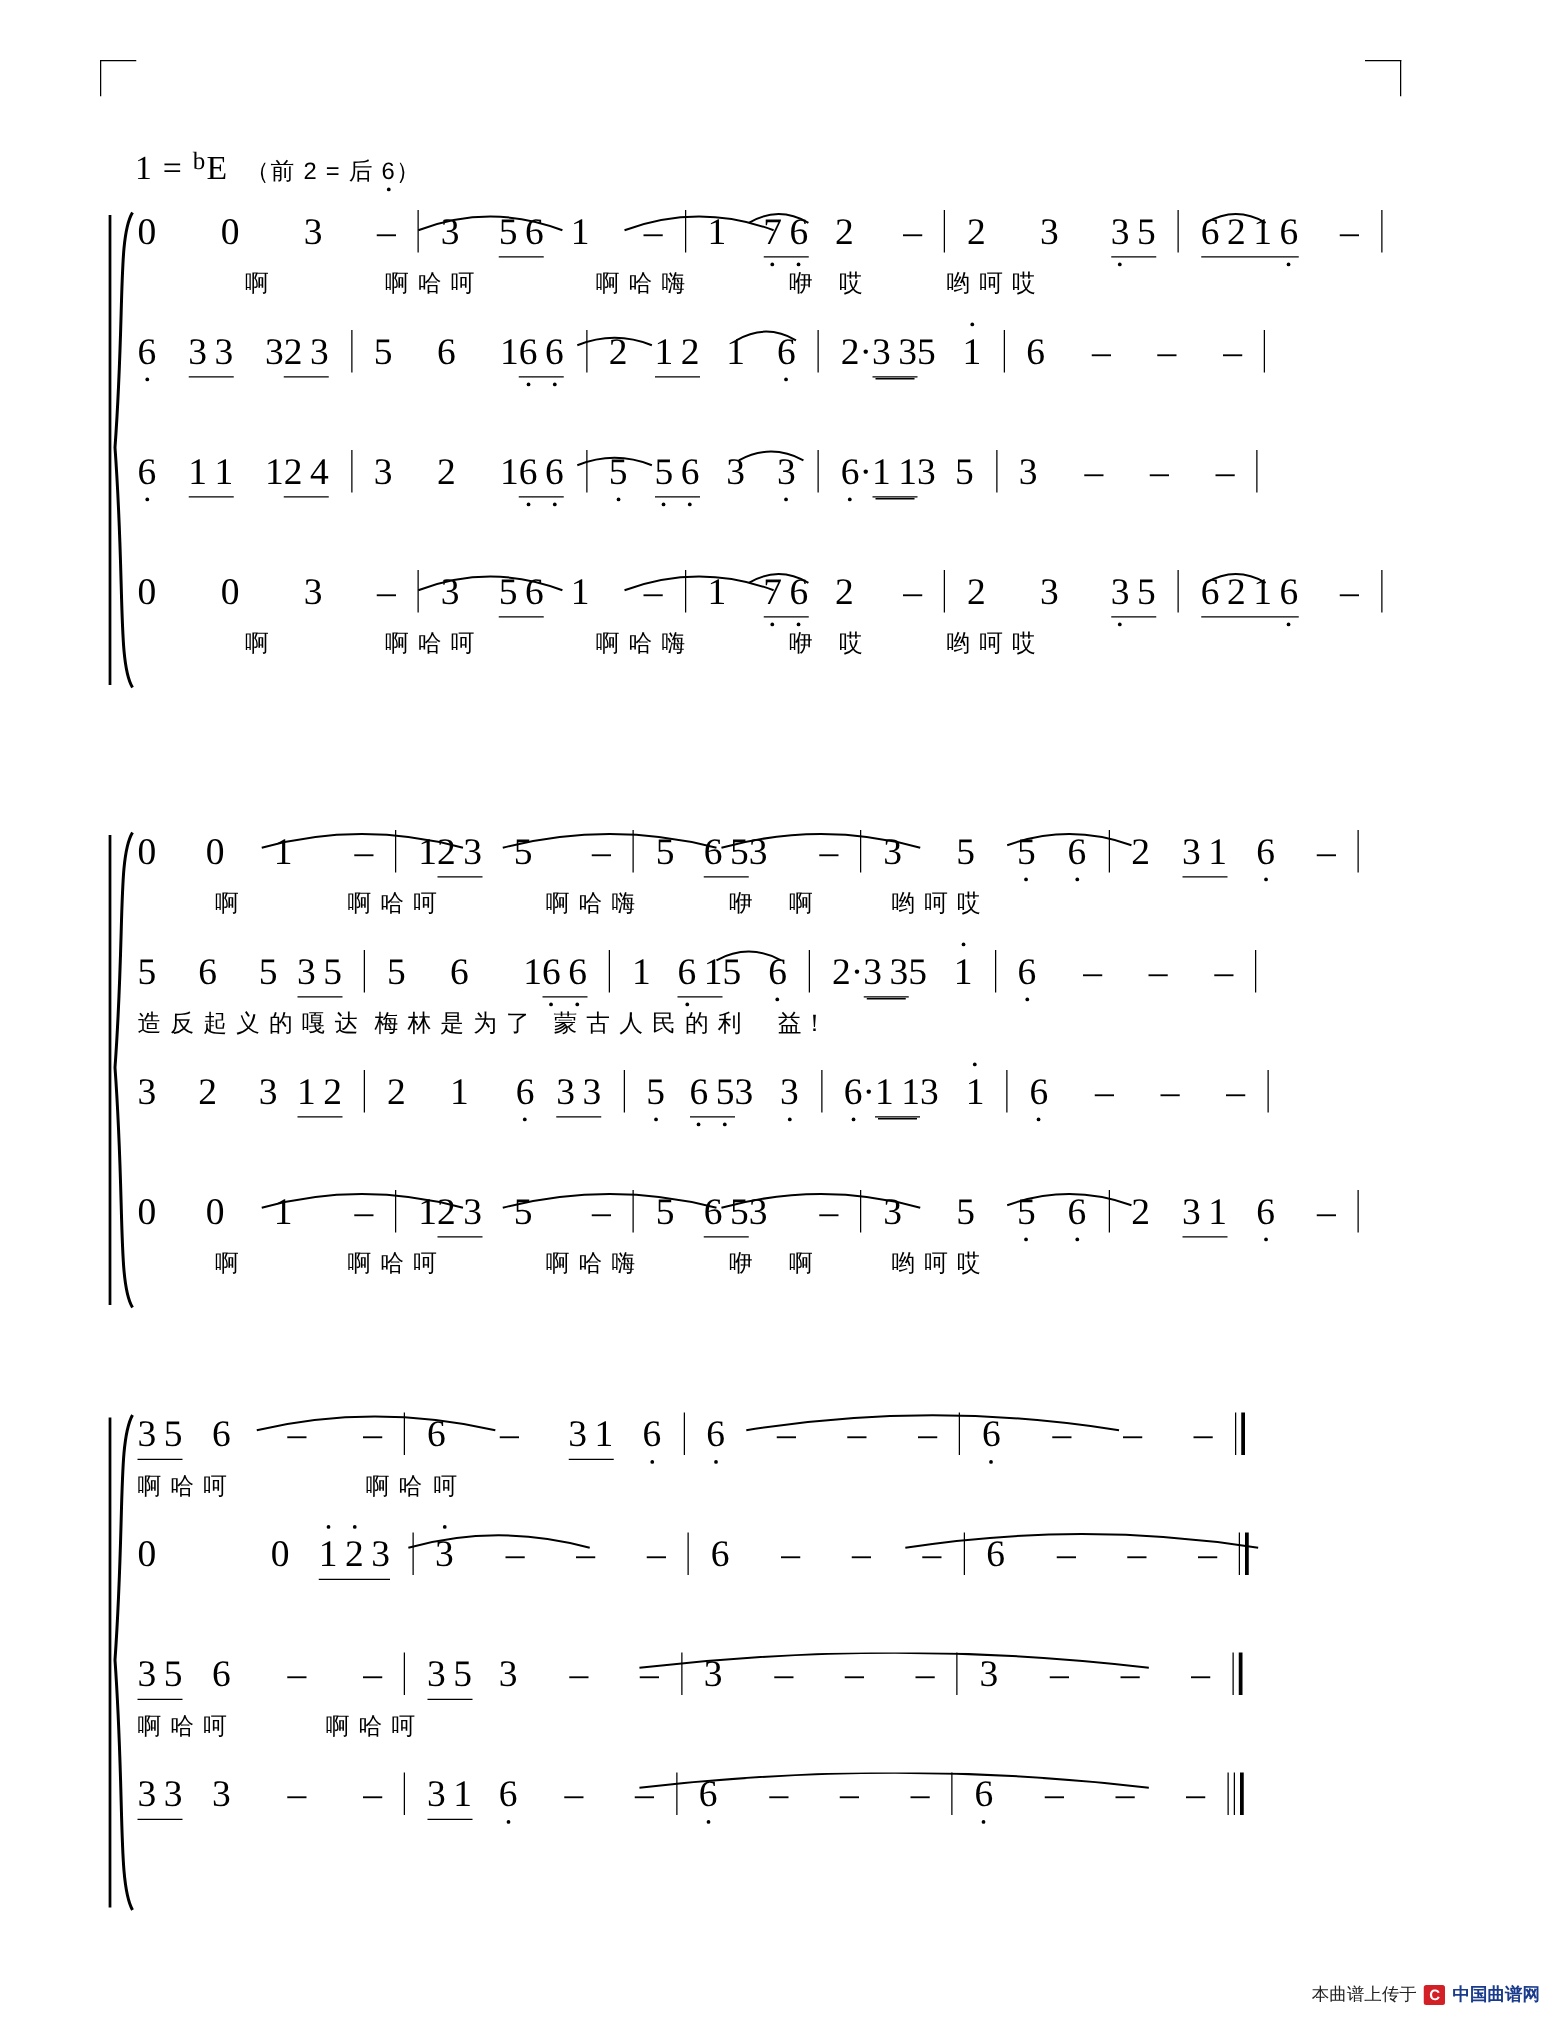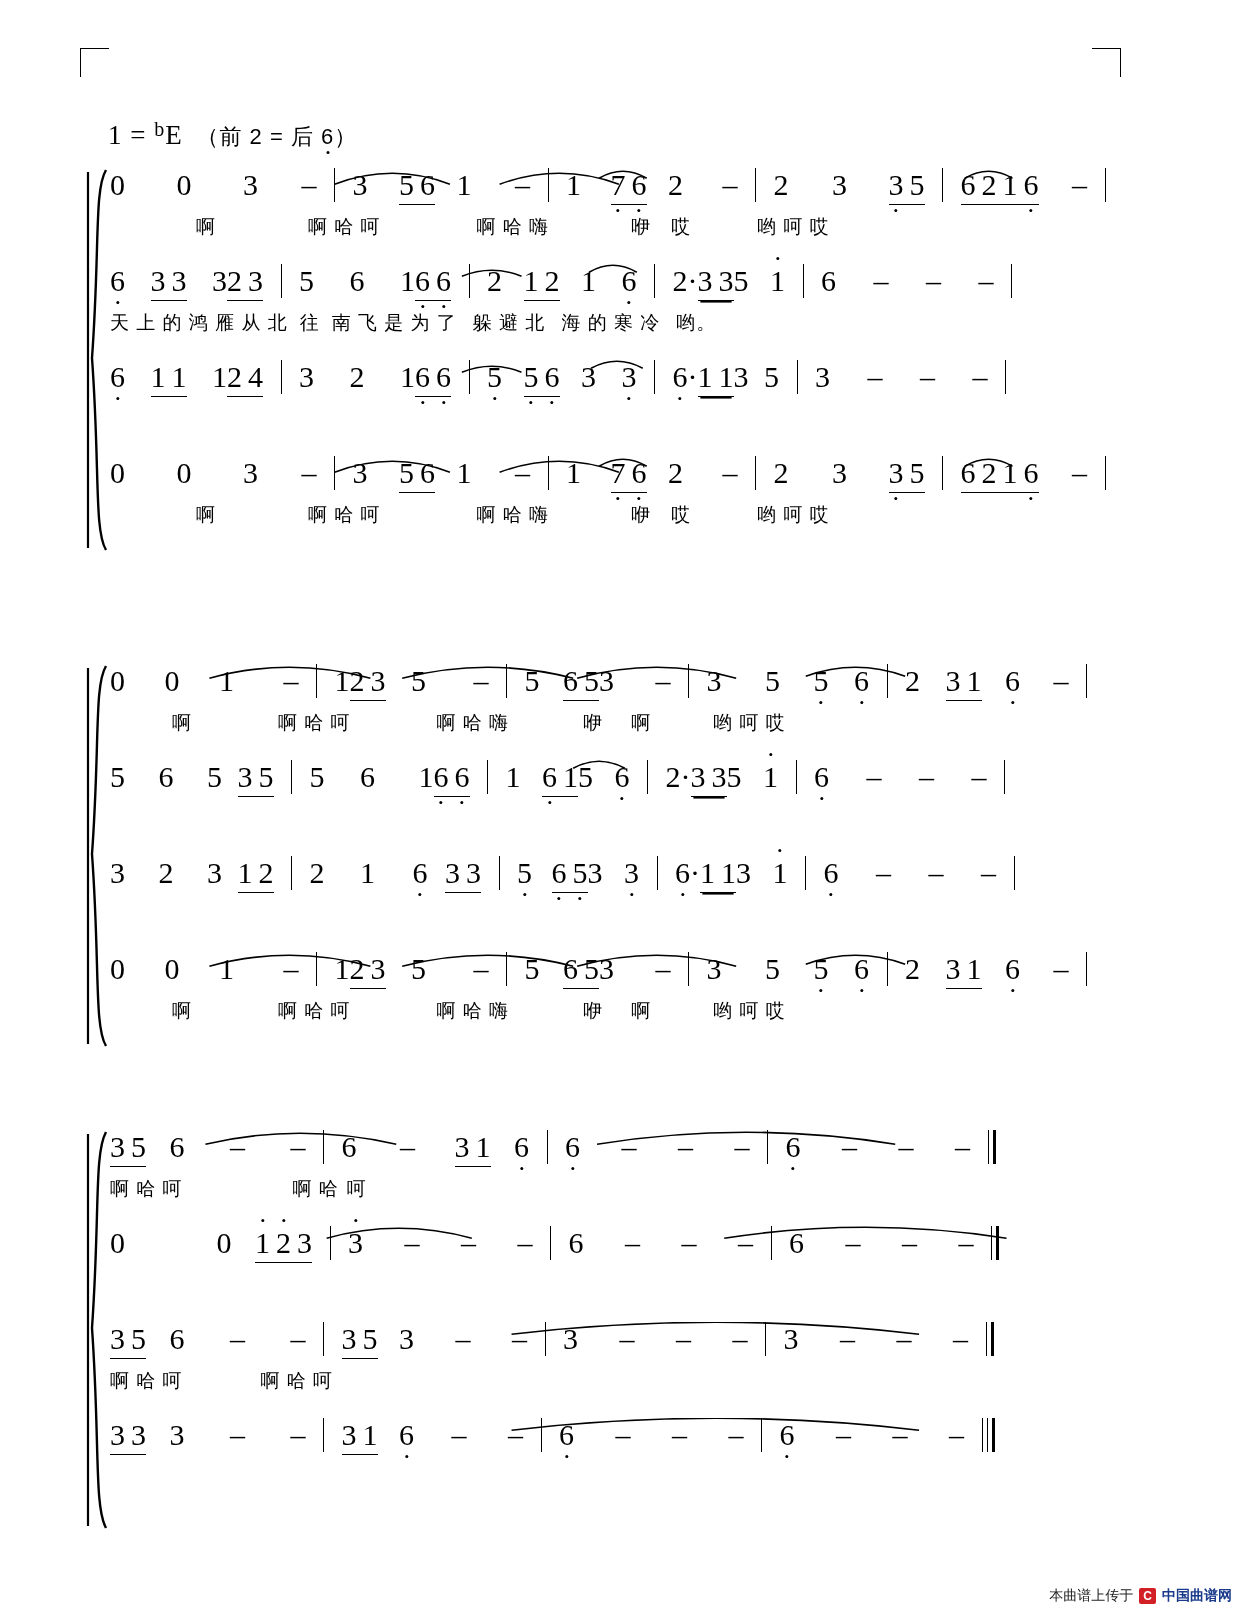--- a/index.html
+++ b/index.html
@@ -30,21 +30,21 @@
   #key-line {
     position: absolute;
     left: 108px;
     top: 118px;
     font-size: 27px;
     letter-spacing: 1px;
     white-space: nowrap;
   }
   #key-line .flat { font-size: 20px; vertical-align: 8px; }
   #key-line .paren {
-    font-size: 22px;
+    font-size: 19px;
     font-family: "Liberation Sans", sans-serif;
     margin-left: 6px;
   }
   .dot-under-small {
     position: relative;
   }
   .dot-under-small::after {
     content: "";
     position: absolute;
     left: 50%;
@@ -256,23 +256,20 @@
         <span class="bar"></span>
         <span class="n">2</span><span class="n">·</span><span class="n u2">3 3</span><span class="n">5</span><span class="sp" style="width:14px"></span>
         <span class="n dot-hi">1</span>
         <span class="bar"></span>
         <span class="n">6</span><span class="sp" style="width:30px"></span>
         <span class="n">–</span><span class="sp" style="width:30px"></span>
         <span class="n">–</span><span class="sp" style="width:30px"></span>
         <span class="n">–</span>
         <span class="bar"></span>
       </div>
-      <div class="lyrics">
-        天 上 的 鸿 雁 从 北<span class="sp" style="width:12px"></span>往<span class="sp" style="width:12px"></span>南 飞 是 为 了<span class="sp" style="width:16px"></span>躲 避 北<span class="sp" style="width:16px"></span>海 的 寒 冷<span class="sp" style="width:16px"></span>哟。
-      </div>
     </div>
 
     <div class="line">
       <svg class="slur-layer" width="990" height="96" viewBox="0 0 990 96">
         <path d="M354 12 Q384 0 414 12" stroke="#000" stroke-width="1.6" fill="none"></path>
         <path d="M484 8 Q510 -6 536 8" stroke="#000" stroke-width="1.6" fill="none"></path>
       </svg>
       <div class="notes">
         <span class="n dot-lo">6</span><span class="sp" style="width:18px"></span>
         <span class="n u1">1 1</span><span class="sp" style="width:18px"></span>
@@ -402,20 +399,23 @@
         <span class="bar"></span>
         <span class="n">2</span><span class="n">·</span><span class="n u2">3 3</span><span class="n">5</span><span class="sp" style="width:14px"></span>
         <span class="n dot-hi">1</span>
         <span class="bar"></span>
         <span class="n dot-lo">6</span><span class="sp" style="width:30px"></span>
         <span class="n">–</span><span class="sp" style="width:30px"></span>
         <span class="n">–</span><span class="sp" style="width:30px"></span>
         <span class="n">–</span>
         <span class="bar"></span>
       </div>
+      <div class="lyrics">
+        造 反 起 义 的 嘎 达<span class="sp" style="width:12px"></span>梅 林 是 为 了<span class="sp" style="width:18px"></span>蒙 古 人 民 的 利<span class="sp" style="width:28px"></span>益！
+      </div>
     </div>
 
     <div class="line">
       <div class="notes">
         <span class="n">3</span><span class="sp" style="width:26px"></span>
         <span class="n">2</span><span class="sp" style="width:26px"></span>
         <span class="n">3</span><span class="sp" style="width:8px"></span>
         <span class="n u1">1 2</span>
         <span class="bar"></span>
         <span class="n">2</span><span class="sp" style="width:28px"></span>

